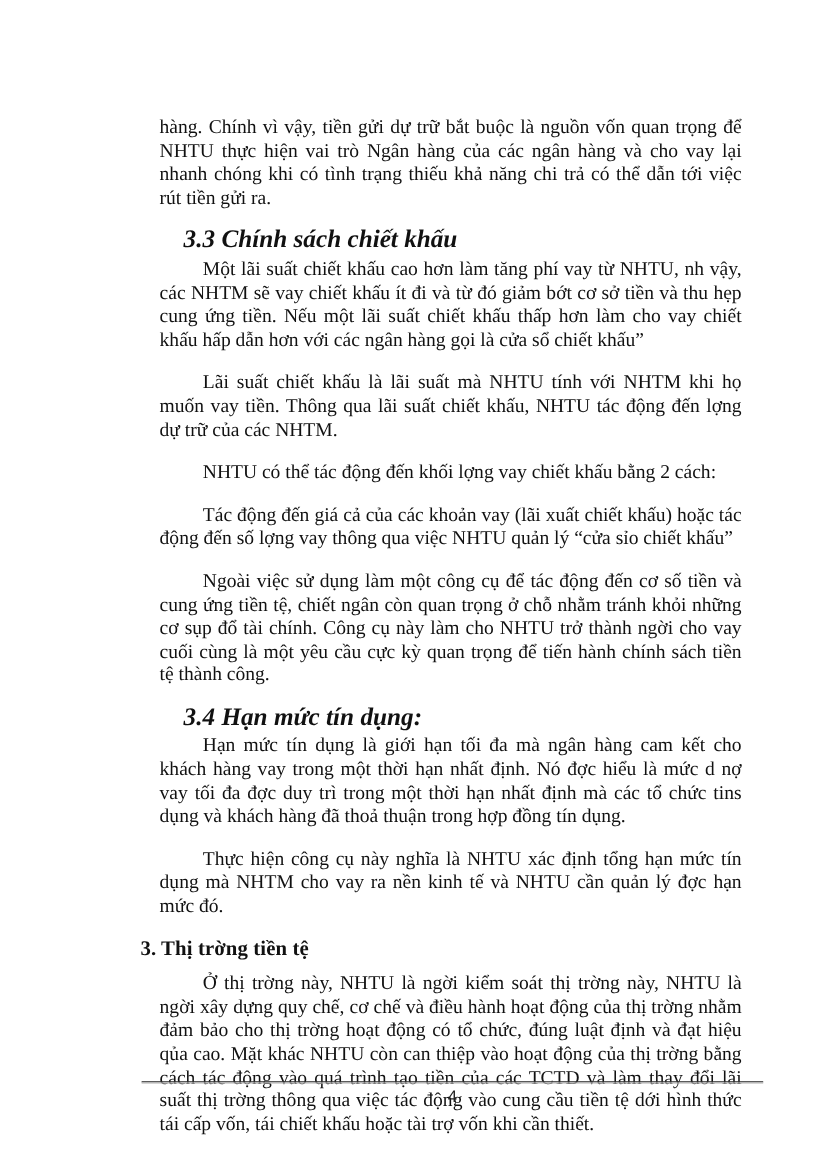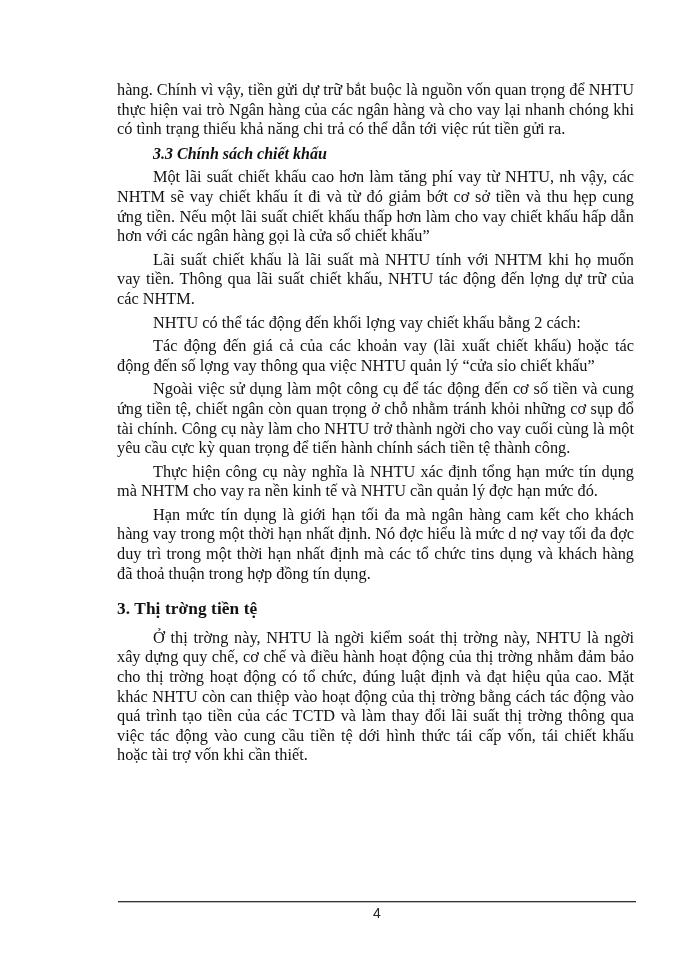--- a/index.html
+++ b/index.html
@@ -2,24 +2,24 @@
 <html><head>
 <meta charset="utf-8">
 <style>
   html, body { margin: 0; padding: 0; background: #ffffff; }
   body { width: 700px; height: 960px; position: relative; overflow: hidden; }
   .page {
     position: absolute; left: 117px; top: 80px; width: 517px;
     font-family: "Liberation Serif", serif; font-size: 16.3px; color: #111;
     line-height: 19.6px; text-align: justify;
   }
-  .p { margin: 0; }
+  .p { margin: 16px; }
   .indent { text-indent: 36px; }
   .gap { margin-top: 4px; }
-  .sub { font-weight: bold; font-style: italic; text-indent: 36px; margin: 5px 0 0 0; font-size: 16px; }
+  .sub { font-weight: bold; font-style: italic; text-indent: 36px; margin: 5px 0 0 0; font-size: 21px; }
   .h { font-weight: bold; margin: 16px 0 0 0; font-size: 17.3px; letter-spacing: 0.1px; }
   .h + .p { margin-top: 9px; }
   .footer-line {
     position: absolute; left: 118px; top: 901px; width: 518px; height: 0;
     border-top: 1.5px solid #333; border-bottom: 1px solid #bbb;
   }
   .page-num {
     position: absolute; left: 118px; top: 905px; width: 518px; text-align: center;
     font-family: "Liberation Sans", sans-serif; font-size: 14px; color: #222;
   }
@@ -28,20 +28,21 @@
 <body>
 
 <div class="page">
   <p class="p">hàng. Chính vì vậy, tiền gửi dự trữ bắt buộc là nguồn vốn quan trọng để NHTU thực hiện vai trò Ngân hàng của các ngân hàng và cho vay lại nhanh chóng khi có tình trạng thiếu khả năng chi trả có thể dẫn tới việc rút tiền gửi ra.</p>
   <p class="sub">3.3 Chính sách chiết khấu</p>
   <p class="p indent gap">Một lãi suất chiết khấu cao hơn làm tăng phí vay từ NHTU, nh   vậy, các NHTM sẽ vay chiết khấu ít đi và từ đó giảm bớt cơ sở tiền và thu hẹp cung ứng tiền. Nếu một lãi suất chiết khấu thấp hơn làm cho vay chiết khấu hấp dẫn hơn với các ngân hàng gọi là cửa sổ chiết khấu”</p>
   <p class="p indent gap">Lãi suất chiết khấu là lãi suất mà NHTU tính với NHTM khi họ muốn vay tiền. Thông qua lãi suất chiết khấu, NHTU tác động đến lợng   dự trữ của các NHTM.</p>
   <p class="p indent gap">NHTU có thể tác động đến khối lợng   vay chiết khấu bằng 2 cách:</p>
   <p class="p indent gap">Tác động đến giá cả của các khoản vay (lãi xuất chiết khấu) hoặc tác động đến số lợng   vay thông qua việc NHTU quản lý “cửa sỉo chiết khấu”</p>
   <p class="p indent gap">Ngoài việc sử dụng làm một công cụ để tác động đến cơ số tiền và cung ứng tiền tệ, chiết ngân còn quan trọng ở chỗ nhằm tránh khỏi những cơ sụp đổ tài chính. Công cụ này làm cho NHTU trở thành ngời   cho vay cuối cùng là một yêu cầu cực kỳ quan trọng để tiến hành chính sách tiền tệ thành công.</p>
+  <p class="sub">3.4 Hạn mức tín dụng:</p>
+  <p class="p indent gap">Hạn mức tín dụng là giới hạn tối đa mà ngân hàng cam kết cho khách hàng   vay trong một thời hạn nhất định. Nó đợc   hiểu là mức d   nợ vay tối đa đợc   duy trì trong một thời hạn nhất định mà các tổ chức tins dụng và khách hàng đã thoả thuận trong hợp đồng tín dụng.</p>
   <p class="p indent gap">Thực hiện công cụ này nghĩa là NHTU xác định tổng hạn mức tín dụng mà NHTM cho vay ra nền kinh tế và NHTU cần quản lý đợc   hạn mức đó.</p>
-  <p class="p indent gap">Hạn mức tín dụng là giới hạn tối đa mà ngân hàng cam kết cho khách hàng   vay trong một thời hạn nhất định. Nó đợc   hiểu là mức d   nợ vay tối đa đợc   duy trì trong một thời hạn nhất định mà các tổ chức tins dụng và khách hàng đã thoả thuận trong hợp đồng tín dụng.</p>
   <p class="p h">3. Thị trờng   tiền tệ</p>
   <p class="p indent gap">Ở thị trờng   này, NHTU là ngời   kiểm soát thị trờng   này, NHTU là ngời   xây dựng quy chế, cơ chế và điều hành hoạt động của thị trờng   nhằm đảm bảo cho thị trờng   hoạt động có tổ chức, đúng luật định và đạt hiệu qủa cao. Mặt khác NHTU còn can thiệp vào hoạt động của thị trờng   bằng cách tác động vào quá trình tạo tiền của các TCTD và làm thay đổi lãi suất thị trờng   thông qua việc tác động vào cung cầu tiền tệ dới   hình thức tái cấp vốn, tái chiết khấu hoặc tài trợ vốn khi cần thiết.</p>
 </div>
 
 <div class="footer-line"></div>
 <div class="page-num">4</div>
 
 </body></html>

